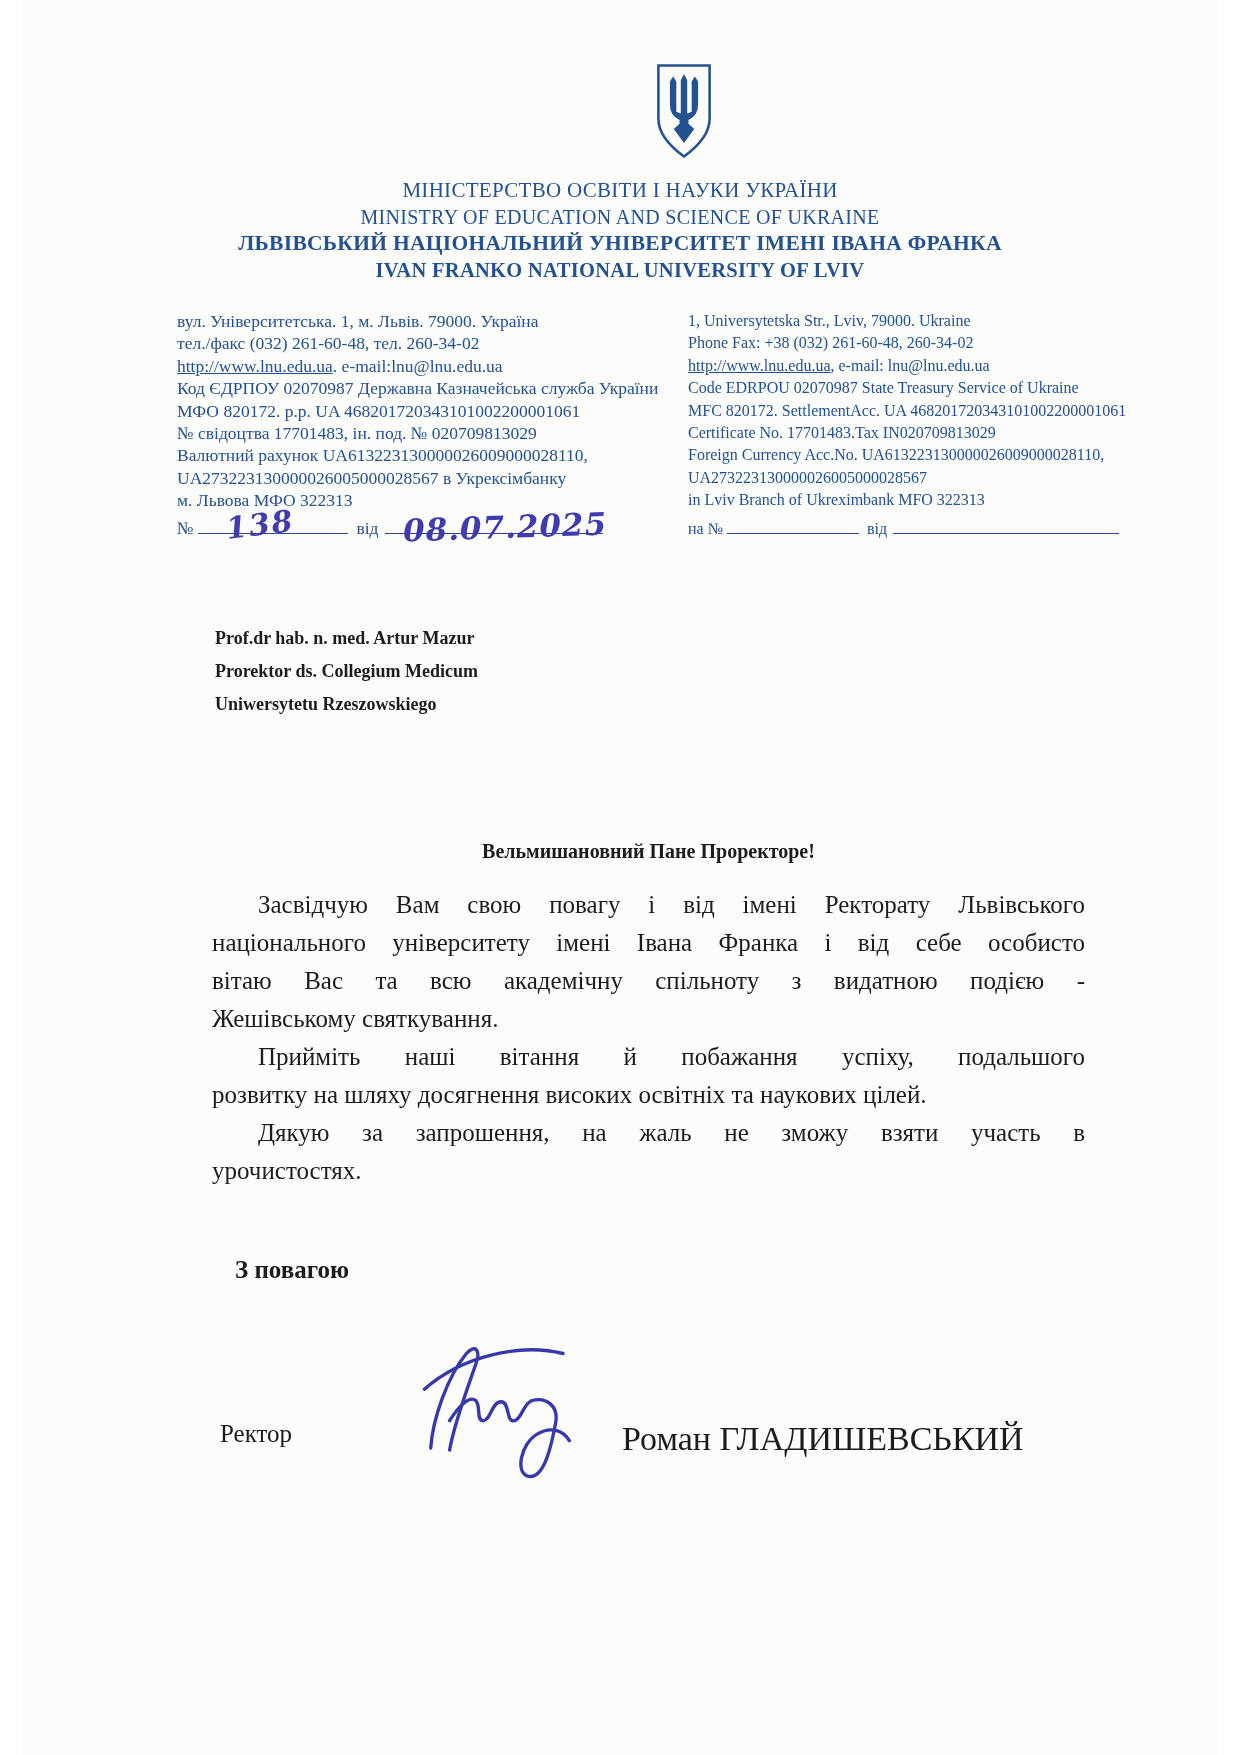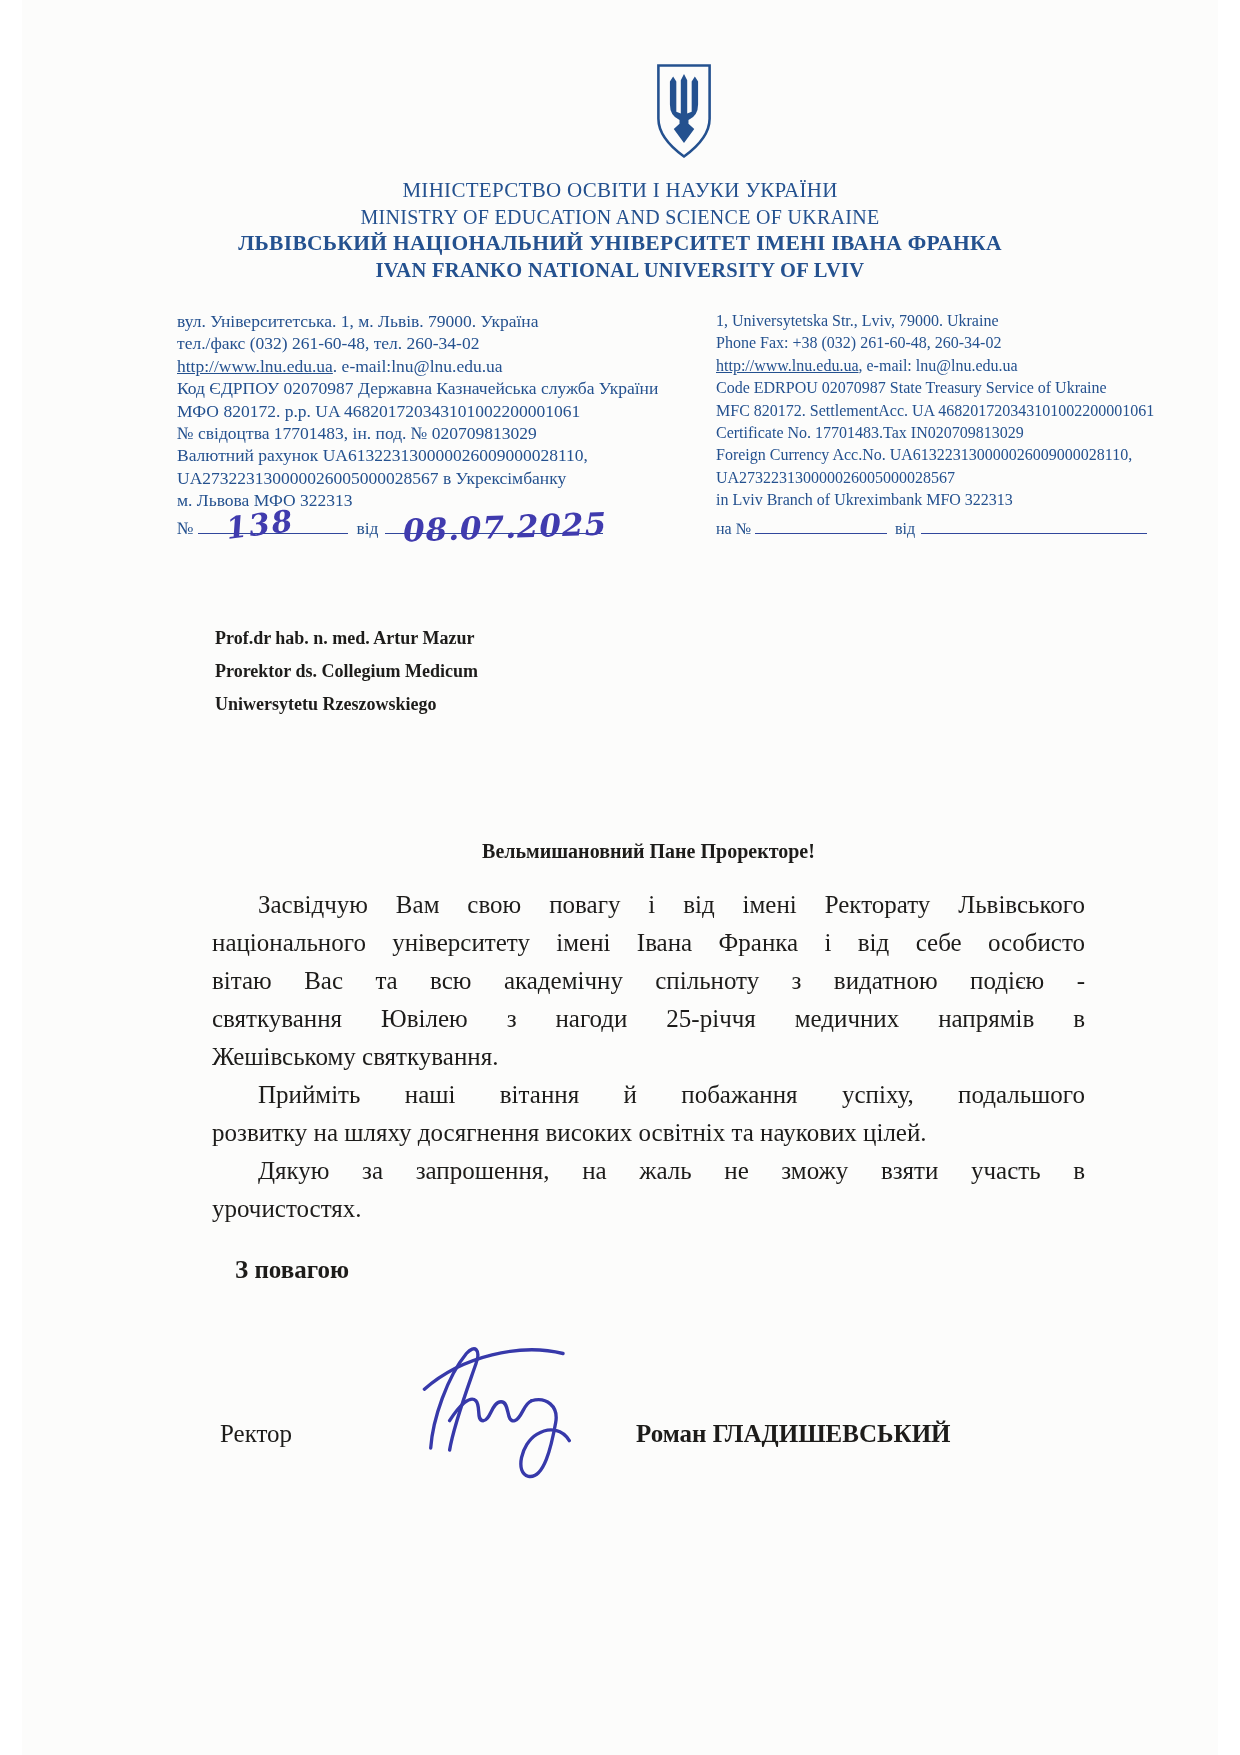--- a/index.html
+++ b/index.html
@@ -19,21 +19,21 @@
   .head-text .l1 { font-size:21px;  line-height:27px; }
   .head-text .l2 { font-size:20px;  line-height:26px; }
   .head-text .l3 { font-size:21.5px; line-height:27px; font-weight:bold; }
   .head-text .l4 { font-size:20.5px; line-height:26px; font-weight:bold; }
 
   
   .contacts-left, .contacts-right {
     position:absolute; top:310px; color:#24518f; white-space:nowrap;
   }
   .contacts-left  { left:155px; font-size:17.5px; line-height:22.4px; }
-  .contacts-right { left:694px; font-size:16px;   line-height:22.4px; }
+  .contacts-right { left:666px; font-size:16px;   line-height:22.4px; }
   .u { text-decoration:underline; }
 
   .ref-line { margin-top:4px; white-space:nowrap; position:relative; }
   .ref-fill {
     display:inline-block; border-bottom:1.6px solid #31479c;
     height:18px; vertical-align:baseline; position:relative;
   }
   .contacts-left  .ref-fill.w1 { width:150px; }
   .contacts-left  .ref-fill.w2 { width:218px; }
   .contacts-right .ref-fill.w1 { width:132px; }
@@ -57,21 +57,21 @@
     text-align:center; font-size:20px; font-weight:bold;
   }
   .body-text { position:absolute; left:190px; top:886px; width:873px; font-size:25px; line-height:38px; }
   .bl { text-align:justify; text-align-last:justify; }
   .bl.first { text-indent:46px; }
   .bl.last  { text-align-last:left; }
 
   
   .closing   { position:absolute; left:213px; top:1256px; font-size:25px; font-weight:bold; }
   .sig-title { position:absolute; left:198px; top:1420px; font-size:25px; font-weight:normal; }
-  .sig-name  { position:absolute; left:600px; top:1420px; font-size:25px; font-weight:bold;margin-left:14px; }
+  .sig-name  { position:absolute; left:600px; top:1420px; font-size:34px; font-weight:normal; }
   .signature-svg { position:absolute; left:392px; top:1322px; width:172px; height:168px; }
 </style>
 </head>
 <body>
 
 <div class="page">
 
   <div class="emblem">
     <svg viewBox="0 0 100 152" width="64" height="98">
       <path d="M10 5 H90 V88 Q90 118 50 147 Q10 118 10 88 Z" fill="none" stroke="#24518f" stroke-width="4"></path>
@@ -128,21 +128,20 @@
     <div>Uniwersytetu Rzeszowskiego</div>
   </div>
 
   <div class="salutation">Вельмишановний Пане Проректоре!</div>
 
   <div class="body-text">
     <div>
       <div class="bl first">Засвідчую Вам свою повагу і від імені Ректорату Львівського</div>
       <div class="bl">національного університету імені Івана Франка і від себе особисто</div>
       <div class="bl">вітаю Вас та всю академічну спільноту з видатною подією -</div>
-      <div class="bl">святкування Ювілею з нагоди 25-річчя медичних напрямів в</div>
       <div class="bl last">Жешівському святкування.</div>
     </div>
     <div>
       <div class="bl first">Прийміть наші вітання й побажання успіху, подальшого</div>
       <div class="bl last">розвитку на шляху досягнення високих освітніх та наукових цілей.</div>
     </div>
     <div>
       <div class="bl first">Дякую за запрошення, на жаль не зможу взяти участь в</div>
       <div class="bl last">урочистостях.</div>
     </div>

